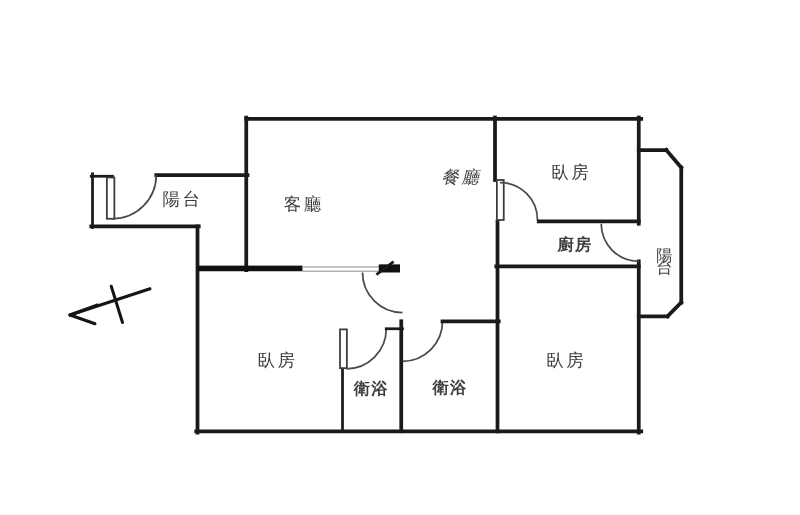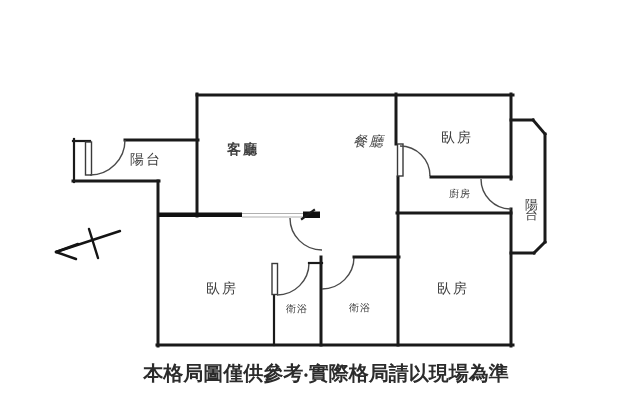--- a/index.html
+++ b/index.html
@@ -13,21 +13,21 @@
   .w2{stroke-width:2.2px;}
   .arc{stroke:#4a4a4a;stroke-width:1.4px;fill:none;}
   .leaf{fill:#ffffff;stroke:#3a3a3a;stroke-width:1.4px;}
   .track{stroke:#b0b0b0;stroke-width:1.2px;}
   .solid{fill:#111111;stroke:none;}
   .arrow{stroke:#141414;stroke-width:2.4px;fill:none;stroke-linecap:round;}
   .lbl{
     position:absolute;color:#3f3f3f;font-size:14px;letter-spacing:2px;
     text-align:center;white-space:nowrap;line-height:1;
   }
-  .lbl.small{font-size:10px;letter-spacing:1px;}
+  .lbl.small{font-size:13px;letter-spacing:1px;font-weight:bold;}
   .lbl.vert{
     writing-mode:vertical-rl;text-orientation:upright;letter-spacing:9px;
     font-size:13px;height:60px;
   }
   .disclaimer{
     position:absolute;left:128px;top:359px;width:396px;text-align:center;
     color:#2b2b2b;font-size:20px;font-weight:700;letter-spacing:0px;white-space:nowrap;
   }
 </style>
 </head>
@@ -94,24 +94,23 @@
 
     <g>
       <path class="arrow" d="M120 231 L56 252"></path>
       <path class="arrow" d="M56 252 L78 244"></path>
       <path class="arrow" d="M56 252 L76 259"></path>
       <path class="arrow" d="M89 229 L98 258"></path>
     </g>
   </svg>
 
   <div class="lbl" style="left:114px;top:152px;width:64px;">陽台</div>
-  <div class="lbl" style="left:211px;top:142px;width:64px;font-weight:bold;">客廳</div>
+  <div class="lbl" style="left:211px;top:156px;width:64px;">客廳</div>
   <div class="lbl" style="left:337px;top:134px;width:64px;font-style:italic;">餐廳</div>
   <div class="lbl" style="left:425px;top:130px;width:64px;">臥房</div>
   <div class="lbl small" style="left:430px;top:189px;width:60px;">廚房</div>
   <div class="lbl vert" style="left:512px;top:167px;width:26px;">陽台</div>
   <div class="lbl" style="left:190px;top:281px;width:64px;">臥房</div>
   <div class="lbl small" style="left:267px;top:304px;width:60px;">衛浴</div>
   <div class="lbl small" style="left:330px;top:303px;width:60px;">衛浴</div>
   <div class="lbl" style="left:421px;top:281px;width:64px;">臥房</div>
 
-  <div class="disclaimer">本格局圖僅供參考‧實際格局請以現場為準</div>
 </div>
 
 </body></html>

